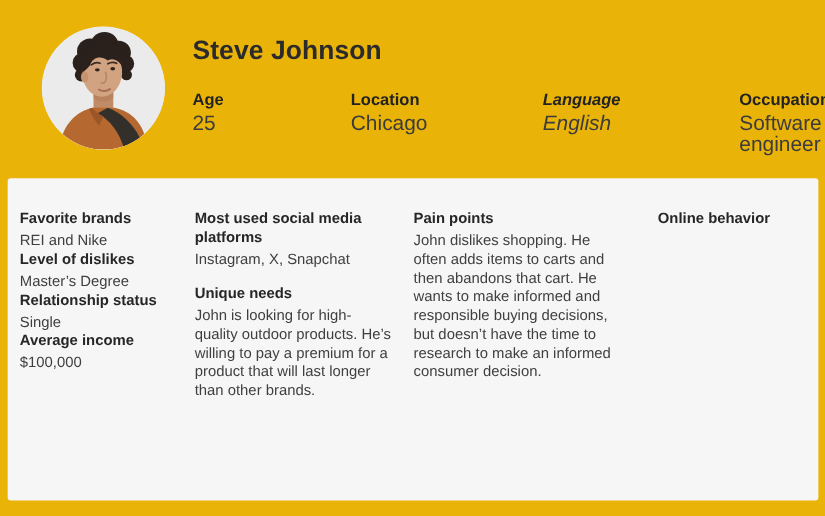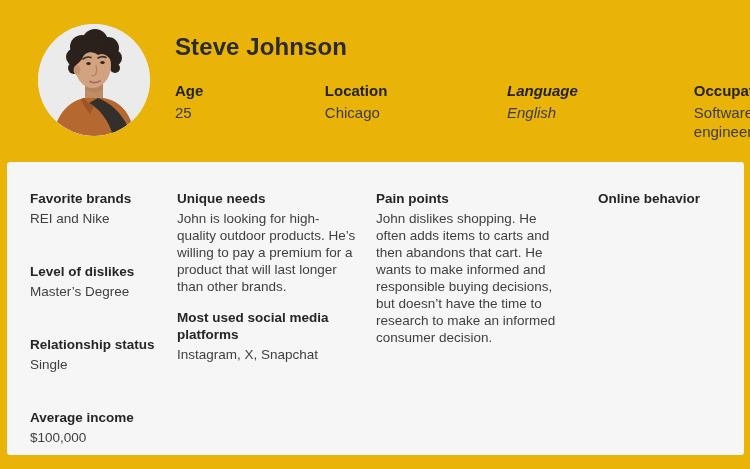--- a/index.html
+++ b/index.html
@@ -47,42 +47,42 @@
   .demo-item.location  { width: 145px; }
   .demo-item.language  { width: 150px; font-style: italic; }
   .demo-item.occupation{ width: auto;  }
   .demo-label {
     font-size: 15px;
     font-weight: 700;
     color: #232323;
     line-height: 19px;
   }
   .demo-value {
-    font-size: 15px;
+    font-size: 19px;
     font-weight: 400;
     color: #3c3c3c;
     line-height: 19px;
     margin-top: 3px;
   }
 
   
   .detail-card {
     position: absolute;
     left: 7px; top: 162px;
     width: 737px; height: 293px;
     background: #f6f6f6;
     border-radius: 3px;
   }
   .col {
     position: absolute;
     top: 28px;
     display: flex;
     flex-direction: column;
   }
-  .col-1 { left: 23px;  width: 135px; gap: 36px; }
+  .col-1 { left: 11px;  width: 135px; }
   .col-2 { left: 170px; width: 180px; gap: 14px; }
   .col-3 { left: 369px; width: 190px; }
   .col-4 { left: 567px; width: 158px; margin-left: 24px; }
 
   .block-label {
     font-size: 13.5px;
     font-weight: 700;
     color: #262626;
     line-height: 17px;
     margin-bottom: 3px;
@@ -187,27 +187,27 @@
         <div class="block-value">Single</div>
       </div>
       <div class="block">
         <div class="block-label">Average income</div>
         <div class="block-value">$100,000</div>
       </div>
     </div>
 
     <div class="col col-2">
       <div class="block">
+        <div class="block-label">Most used social media platforms</div>
+        <div class="block-value">Instagram, X, Snapchat</div>
+      </div>
+      <div class="block">
         <div class="block-label">Unique needs</div>
         <div class="block-value">John is looking for high-quality outdoor products. He’s willing to pay a premium for a product that will last longer than other brands.</div>
       </div>
-      <div class="block">
-        <div class="block-label">Most used social media platforms</div>
-        <div class="block-value">Instagram, X, Snapchat</div>
-      </div>
     </div>
 
     <div class="col col-3">
       <div class="block">
         <div class="block-label">Pain points</div>
         <div class="block-value">John dislikes shopping. He often adds items to carts and then abandons that cart. He wants to make informed and responsible buying decisions, but doesn’t have the time to research to make an informed consumer decision.</div>
       </div>
     </div>
 
     <div class="col col-4">

